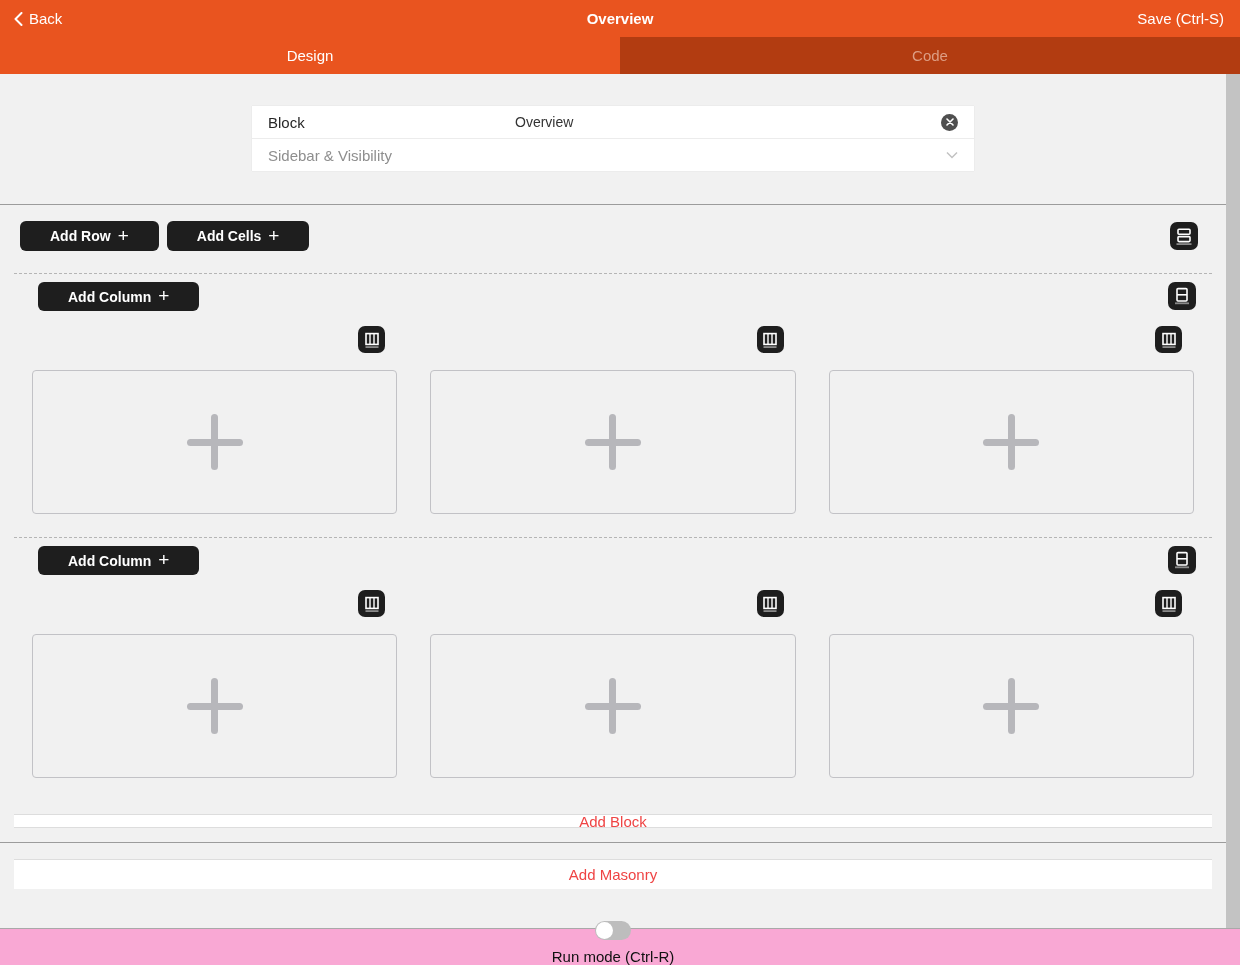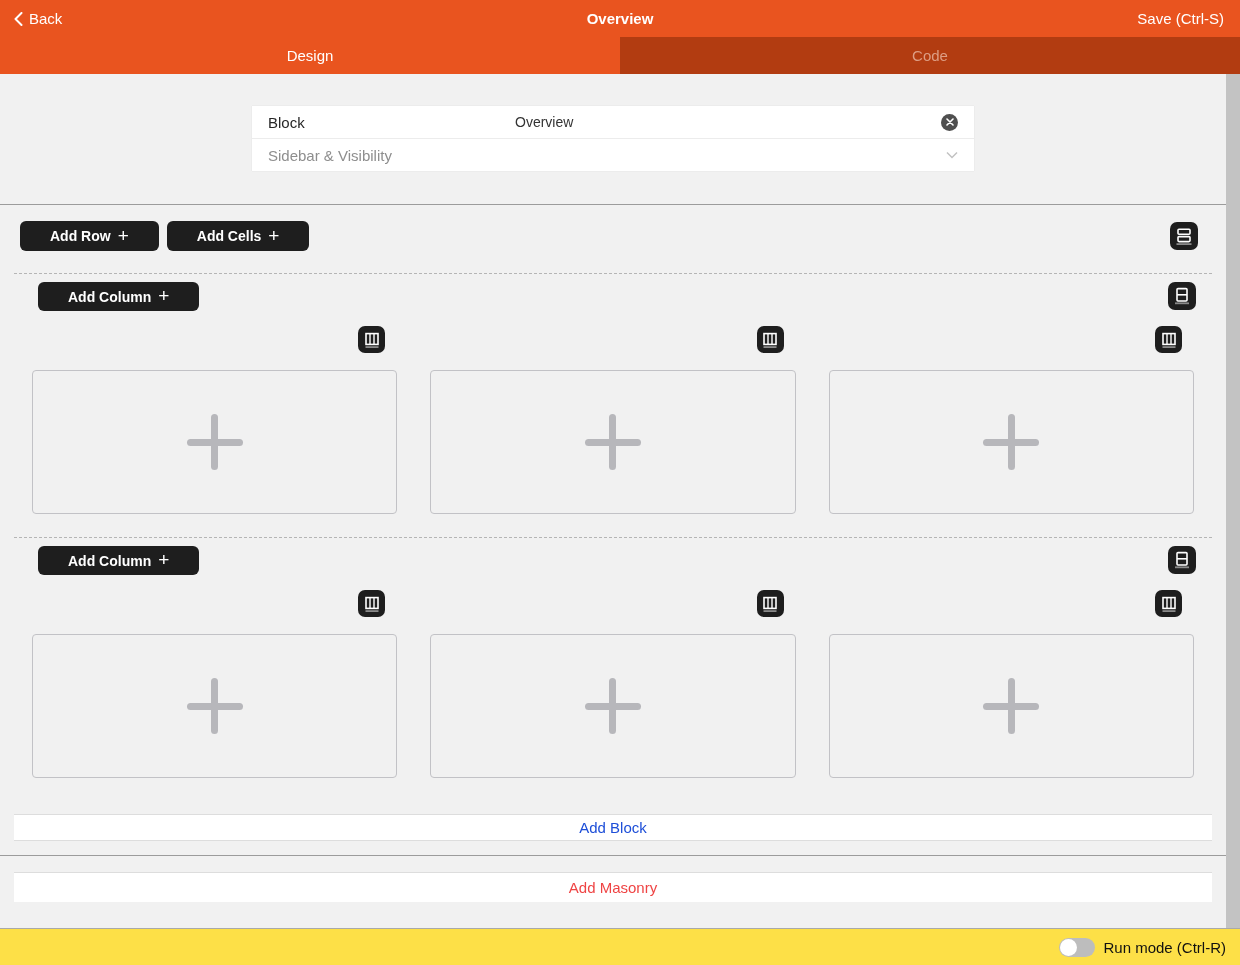--- a/index.html
+++ b/index.html
@@ -53,29 +53,29 @@
   .cell-icons .icon-btn { justify-self:end; margin-right:12px; width:27px; height:27px; }
   .cells { margin-top:17px; padding:0 18px; display:grid; grid-template-columns:1fr 1fr 1fr; gap:33px;
            height:144px; margin-bottom:23px; }
   .cell { border:1px solid #c2c2c6; border-radius:4px; position:relative; cursor:pointer; }
   .cell-plus { position:absolute; left:50%; top:50%; width:56px; height:56px; transform:translate(-50%,-50%); }
   .cell-plus::before { content:""; position:absolute; left:0; right:0; top:50%; height:7px; margin-top:-3.5px;
                        background:#b7b7bb; border-radius:3.5px; }
   .cell-plus::after { content:""; position:absolute; top:0; bottom:0; left:50%; width:7px; margin-left:-3.5px;
                       background:#b7b7bb; border-radius:3.5px; }
 
-  .link-bar { margin:36px 28px 0 14px; height:27px; background:#fff; border-top:1px solid #ddd;
+  .link-bar { margin:36px 28px 0 14px; height:14px; background:#fff; border-top:1px solid #ddd;
               border-bottom:1px solid #ddd; display:flex; align-items:center; justify-content:center;
-              font-size:15px; color:#1d4ed8; cursor:pointer; }
+              font-size:15px; color:#ef4444; cursor:pointer; }
   .masonry-bar { margin:16px 28px 0 14px; height:30px; background:#fff; border-top:1px solid #ddd;
                  display:flex; align-items:center; justify-content:center; font-size:15px; color:#ef4444; cursor:pointer; }
 
   
-  .bottombar { height:37px; background:#fde047; border-top:1px solid #a9a9a9; display:flex;
-               align-items:center; justify-content:flex-end; padding-right:14px; gap:8px; }
+  .bottombar { height:37px; background:#f9a8d4; border-top:1px solid #a9a9a9; display:flex;
+               align-items:center; justify-content:flex-end; padding-right:14px; gap:8px;flex-direction:column; }
   .switch { width:36px; height:19px; background:#bdbdbd; border-radius:10px; position:relative; cursor:pointer; flex:none; }
   .switch .knob { position:absolute; left:1px; top:1px; width:17px; height:17px; background:#fff; border-radius:50%; }
   .run-label { font-size:15px; color:#111; }
 
   
   .scrollbar { position:absolute; right:0; top:74px; width:14px; height:854px; background:#c3c3c3; cursor:pointer; }
 </style>
 </head>
 <body>
 

